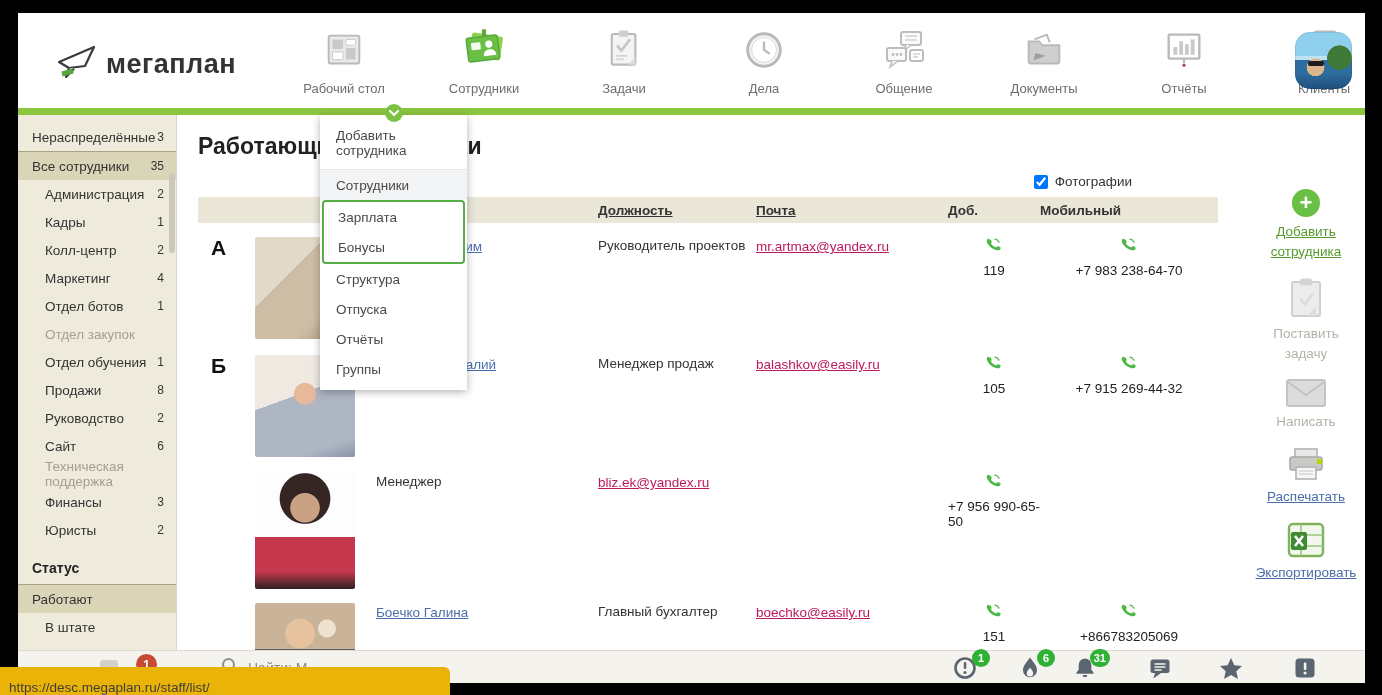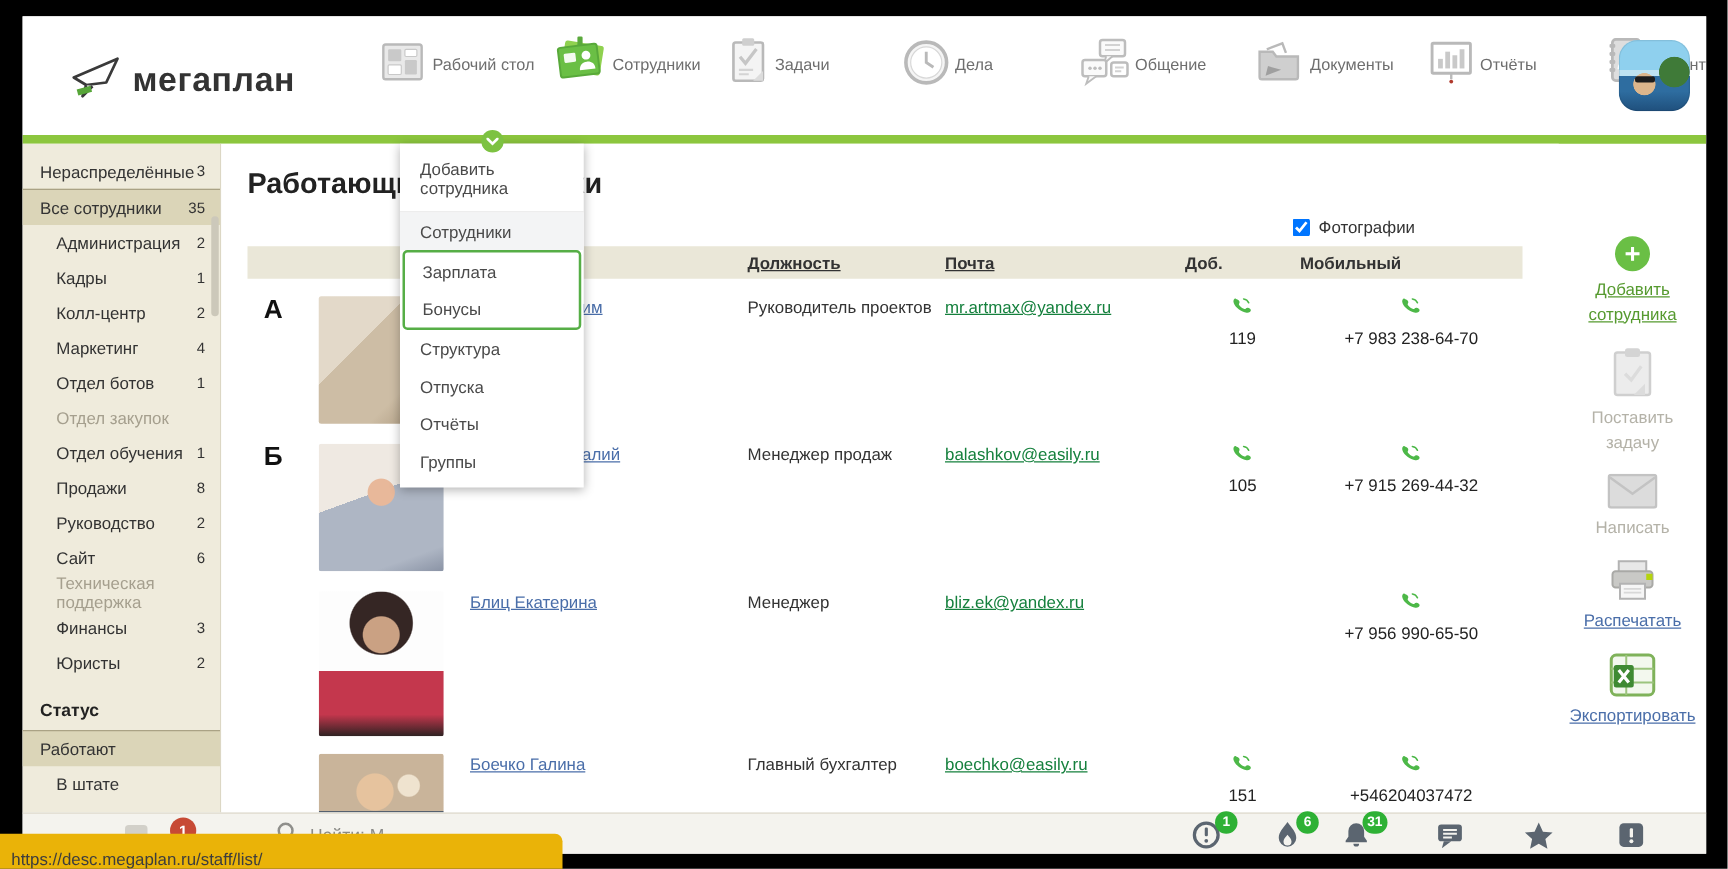--- a/index.html
+++ b/index.html
@@ -7,21 +7,21 @@
   body { background:#000; position:relative; overflow:hidden;
          font-family:"Liberation Sans", sans-serif; }
   .window { position:absolute; left:18px; top:13px; width:1347px; height:670px;
             background:#fff; overflow:hidden; }
 
   
   .topbar { height:95px; position:relative; background:#fff; }
   .logo { position:absolute; left:36px; top:28px; display:flex; align-items:center; gap:4px; }
   .logo-text { font-size:27px; font-weight:bold; color:#333; letter-spacing:.5px; }
   .main-nav { position:absolute; left:232px; top:8px; display:flex; align-items:flex-start; }
-  .nav-item { width:92px; display:flex; flex-direction:row; align-items:center; cursor:pointer;margin-left:48px; }
+  .nav-item { width:92px; display:flex; flex-direction:column; align-items:center; cursor:pointer;margin-left:48px; }
   .nav-item .nav-ico { height:52px; display:flex; align-items:flex-end; justify-content:center; }
   .nav-item .nav-label { margin-top:8px; font-size:13px; color:#6e6e6e; white-space:nowrap; }
   .nav-item.truncated { width:46px; overflow:hidden; align-items:flex-end; }
   .nav-item.truncated .nav-ico, .nav-item.truncated .nav-label { margin-left:4px; }
   .more-arrow { font-size:46px; color:#a9a9a9; line-height:58px; margin-left:2px; font-weight:200; }
   .avatar { position:absolute; right:13px; top:19px; width:57px; height:57px; border-radius:15px;
             background:
               radial-gradient(circle at 36% 62%, #dcb68c 0 17%, rgba(0,0,0,0) 18%),
               radial-gradient(circle at 78% 45%, #3f7a38 0 22%, rgba(0,0,0,0) 23%),
               linear-gradient(to bottom, #8fd0ee 0 42%, #bfe3f2 42% 50%, #2e6da0 50% 72%, #1f4f7c 100%);
@@ -78,21 +78,21 @@
   .ph-woman-red-top { background:
       radial-gradient(circle at 50% 30%, #caa183 0 15%, rgba(0,0,0,0) 16%),
       radial-gradient(circle at 50% 22%, #352624 0 24%, rgba(0,0,0,0) 25%),
       linear-gradient(to bottom,#fdfdfd 0 55%,#c4374d 55% 85%,#2e2222 100%); }
   .ph-woman-scarf { background:
       radial-gradient(circle at 45% 30%, #e6c39e 0 16%, rgba(0,0,0,0) 17%),
       radial-gradient(circle at 72% 25%, #efe3cf 0 8%, rgba(0,0,0,0) 9%),
       linear-gradient(to bottom,#c9b49a 0 45%,#55606e 45% 80%,#39414d 100%); }
   .name-cell a { color:#4a6ea9; font-size:13.5px; text-decoration:underline; }
   .pos-cell { font-size:13.5px; color:#333; padding-top:1px; }
-  .mail-cell a { color:#15803d; font-size:13.5px; text-decoration:underline; }
+  .mail-cell a { color:#be185d; font-size:13.5px; text-decoration:underline; }
   .phone-cell { display:flex; align-items:center; gap:7px; font-size:13.5px; color:#222;flex-direction:column; }
 
   
   .actions { width:118px; flex-shrink:0; padding-top:74px; display:flex; flex-direction:column;
              align-items:center; text-align:center; }
   .action { margin-bottom:16px; cursor:pointer; }
   .action .ico { display:flex; justify-content:center; margin-bottom:5px; }
   .action .lbl { font-size:13.5px; line-height:1.45; }
   .action.primary .lbl { color:#569a2f; text-decoration:underline; }
   .action.disabled .lbl { color:#b4b2a8; text-decoration:none; cursor:default; }
@@ -445,21 +445,20 @@
                     </g>
                   </svg></span>
                 <span>+7 915 269-44-32</span>
               </div>
             </div>
             <div class="tgrid emp-row">
               <div class="letter"></div>
        <div>
                 <div class="photo ph-woman-red-top tall"></div>
               </div>
-       <div class="name-cell"><a href="#">Блиц Екатерина</a></div>
        <div class="pos-cell">Менеджер</div>
        <div class="mail-cell"><a href="#">bliz.ek@yandex.ru</a></div>
        <div class="phone-cell"></div>
        <div class="phone-cell">
                 <span><svg width="16" height="16" viewBox="0 0 24 24">
                     <g transform="rotate(-8 12 12)">
                       <path fill="#4db848" d="M6.2 2.6c1.3.2 2.5 1.5 2.9 3 .3 1.1 0 2.1-.8 2.9-.5.5-.4 1.2.2 2.1 1.2 1.8 2.9 3.5 4.7 4.7.9.6 1.6.7 2.1.2.8-.8 1.8-1.1 2.9-.8 1.5.4 2.8 1.6 3 2.9.2 1-.4 1.9-1.5 2.5-1.1.6-2.5.7-3.9.3-3-.8-6.2-2.9-8.8-5.5S3 10 2.2 7c-.4-1.4-.3-2.8.3-3.9.6-1.1 1.5-1.7 2.5-1.5z"></path>
                       <path fill="none" stroke="#4db848" stroke-width="1.8" stroke-linecap="round" d="M14.5 3.5c2.6.7 4.8 2.9 5.5 5.5"></path>
                     </g>
                   </svg></span>
@@ -483,21 +482,21 @@
                   </svg></span>
                 <span>151</span>
               </div>
        <div class="phone-cell">
                 <span><svg width="16" height="16" viewBox="0 0 24 24">
                     <g transform="rotate(-8 12 12)">
                       <path fill="#4db848" d="M6.2 2.6c1.3.2 2.5 1.5 2.9 3 .3 1.1 0 2.1-.8 2.9-.5.5-.4 1.2.2 2.1 1.2 1.8 2.9 3.5 4.7 4.7.9.6 1.6.7 2.1.2.8-.8 1.8-1.1 2.9-.8 1.5.4 2.8 1.6 3 2.9.2 1-.4 1.9-1.5 2.5-1.1.6-2.5.7-3.9.3-3-.8-6.2-2.9-8.8-5.5S3 10 2.2 7c-.4-1.4-.3-2.8.3-3.9.6-1.1 1.5-1.7 2.5-1.5z"></path>
                       <path fill="none" stroke="#4db848" stroke-width="1.8" stroke-linecap="round" d="M14.5 3.5c2.6.7 4.8 2.9 5.5 5.5"></path>
                     </g>
                   </svg></span>
-                <span>+546204037472</span>
+                <span>+866783205069</span>
               </div>
             </div>
           </div>
       </div>
     </section>
 
     <aside class="actions">
         <div class="action primary">
           <div class="ico">
             <div class="plus-circle">+</div>

